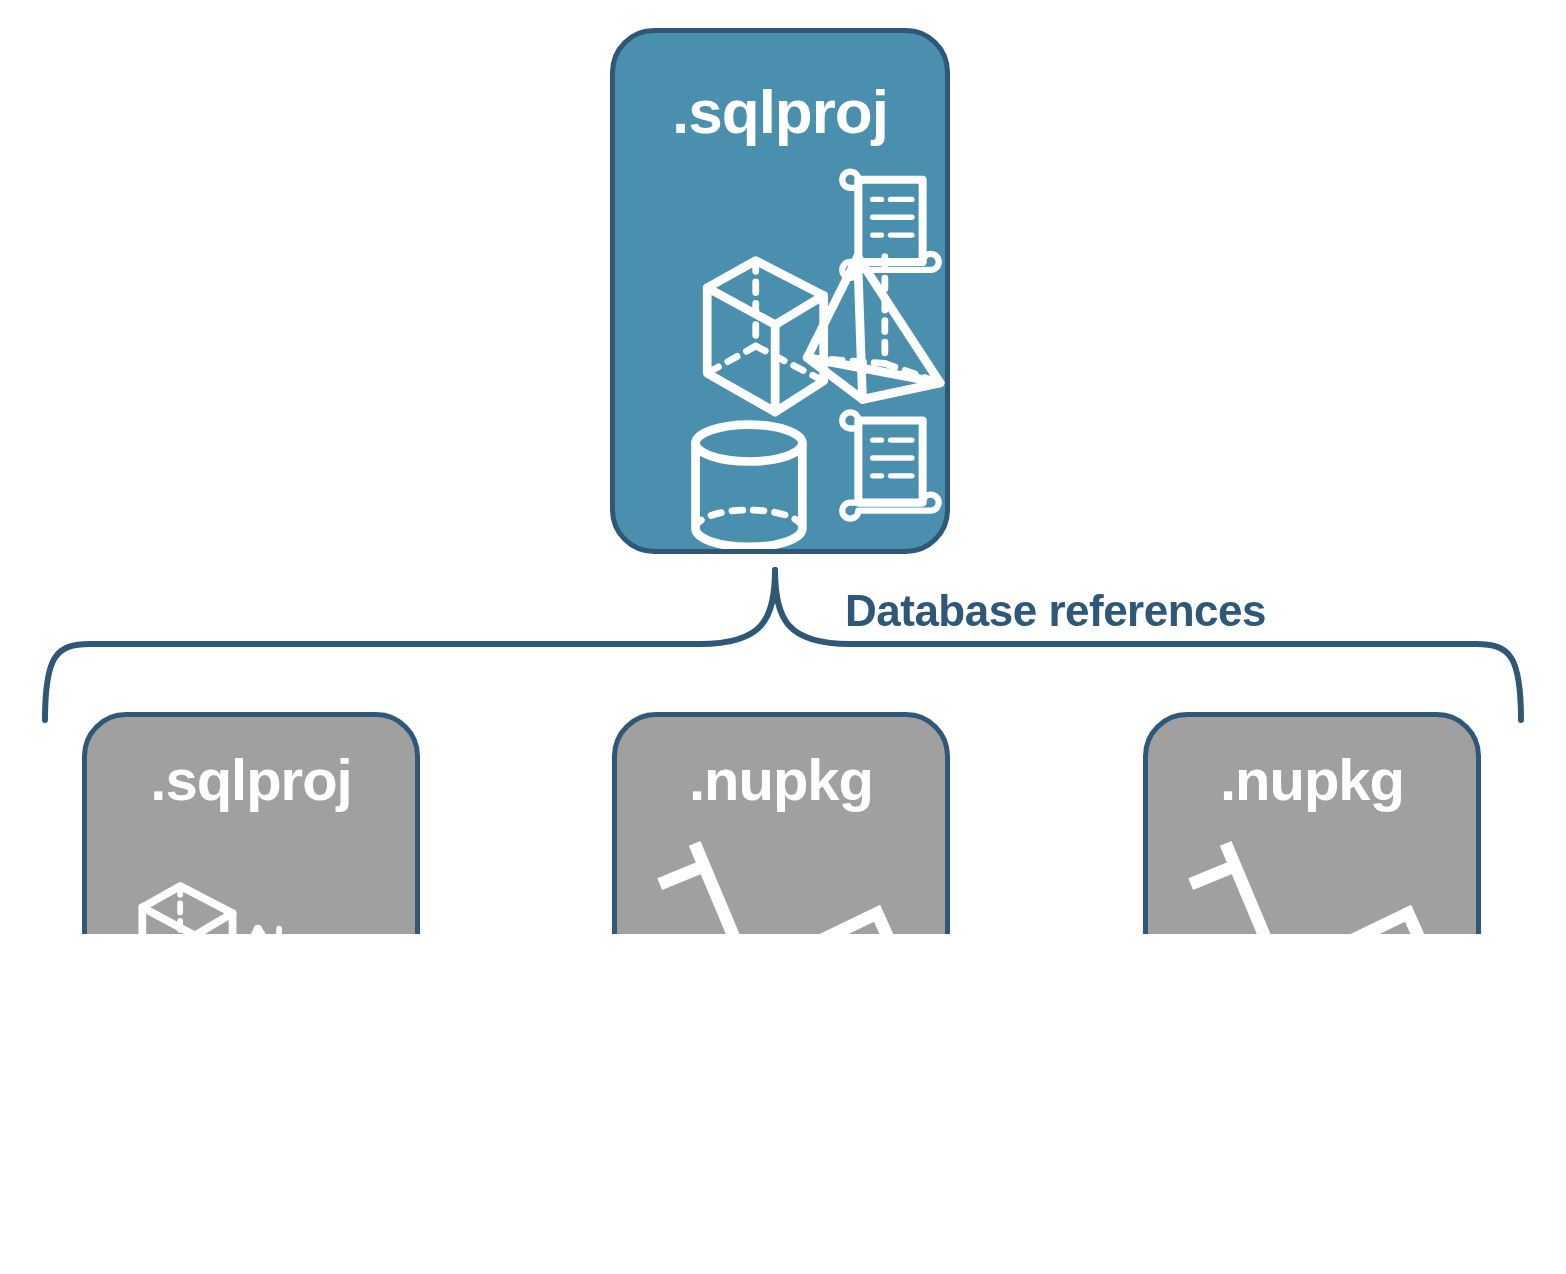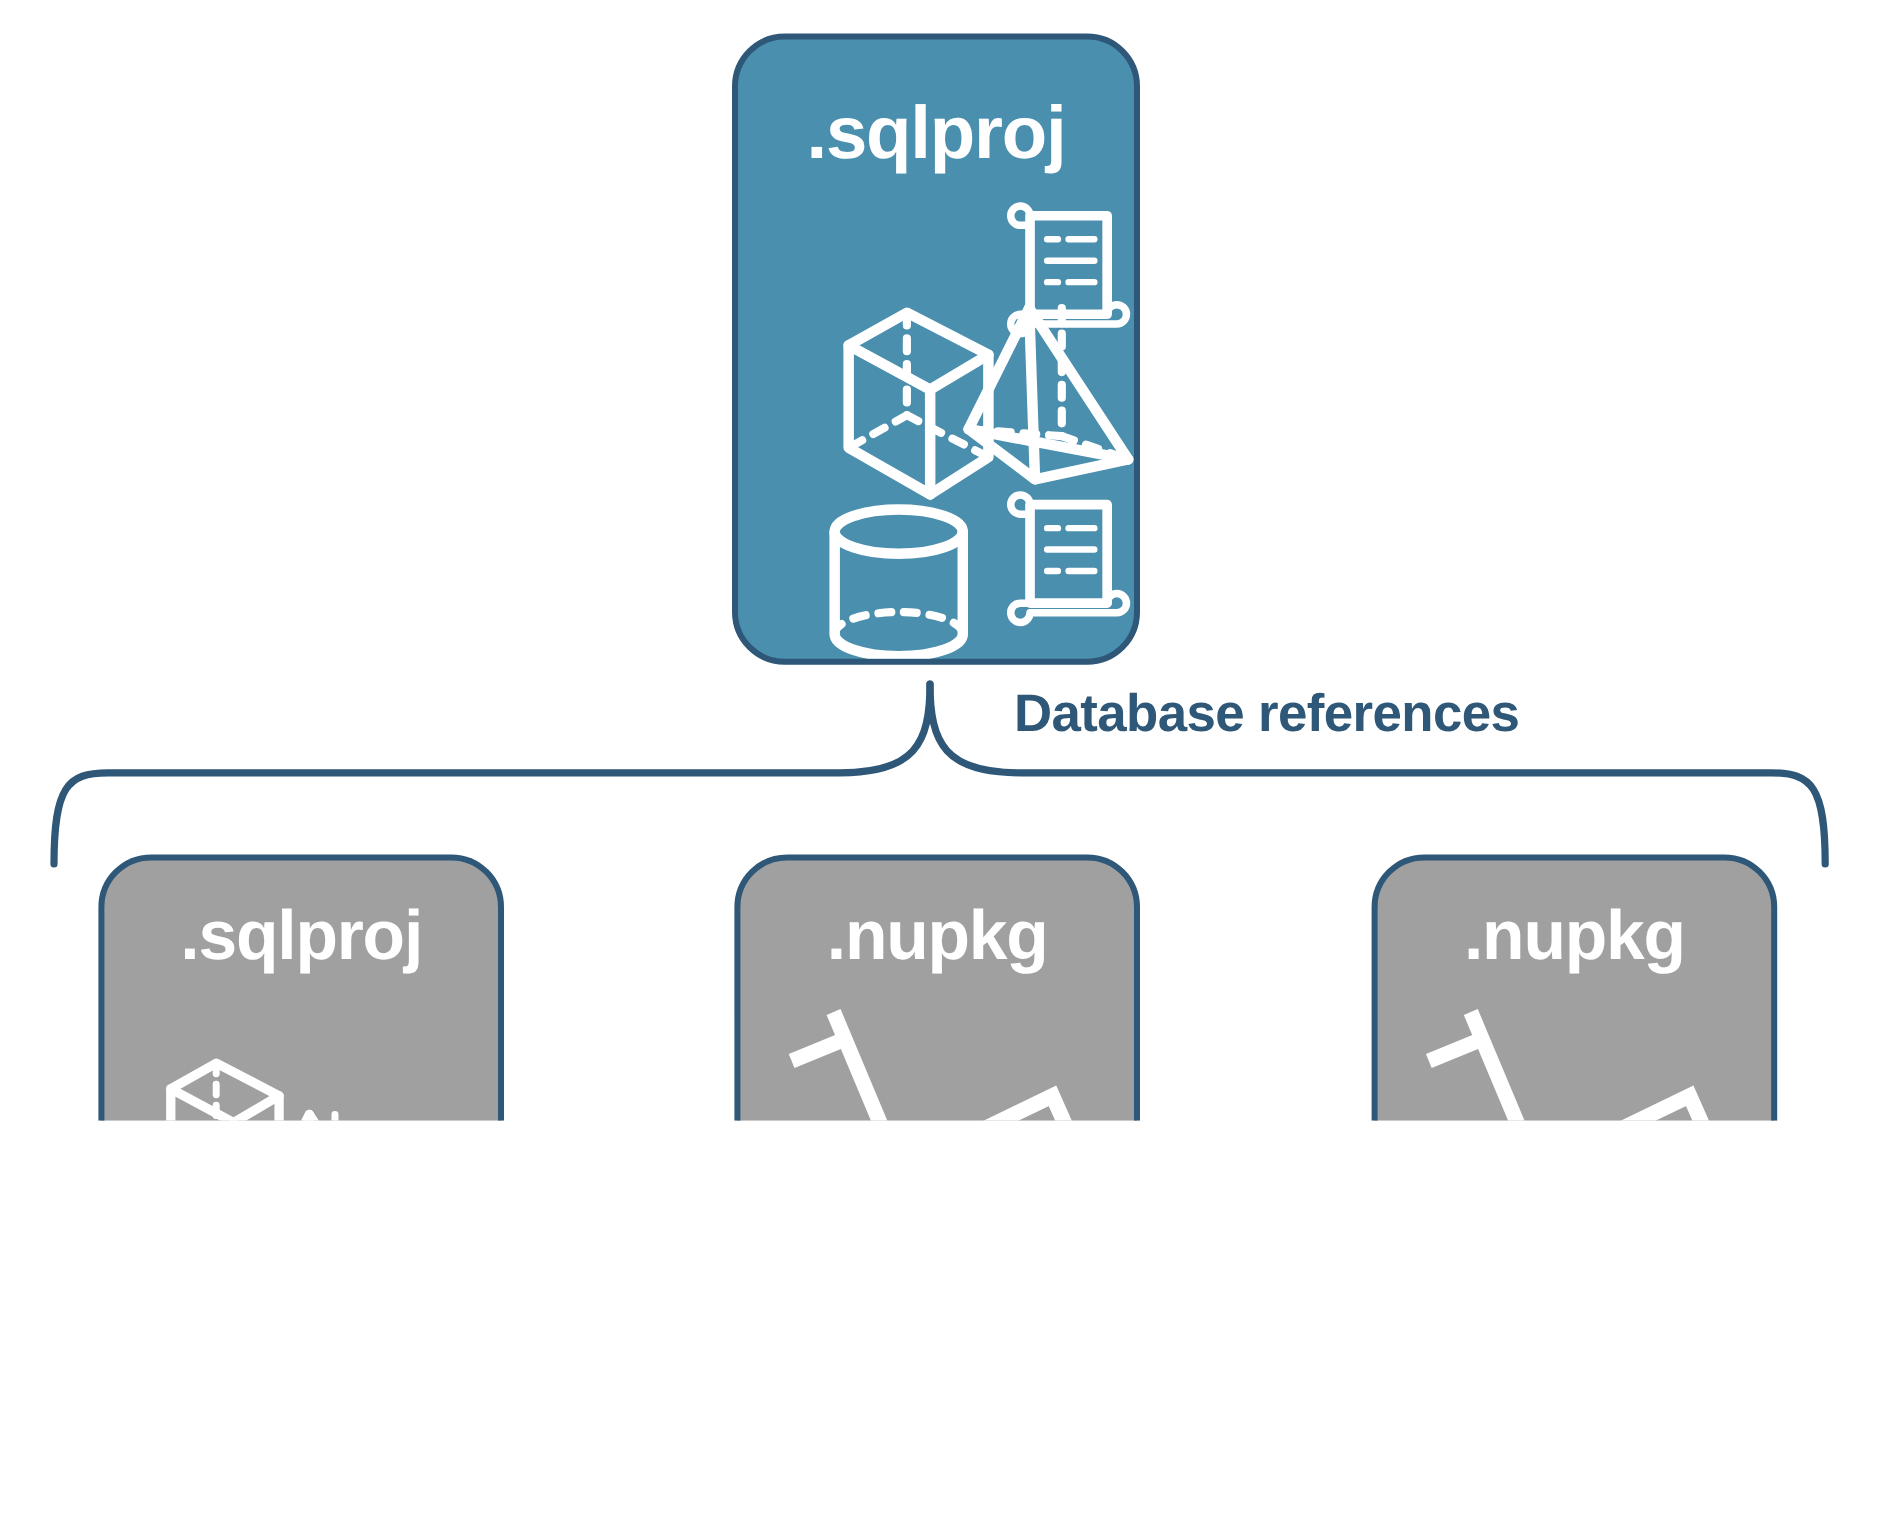--- a/index.html
+++ b/index.html
@@ -53,21 +53,21 @@
     top: 540px;
     width: 1566px;
     height: 190px;
     pointer-events: none;
   }
   #connector svg { display: block; }
 
   #ref-label {
     position: absolute;
     left: 845px;
-    top: 570px;
+    top: 586px;
     font-size: 44px;
     font-weight: bold;
     color: #2e5778;
     letter-spacing: -0.5px;
     white-space: nowrap;
     user-select: none;
   }
 </style>
 </head>
 <body>

